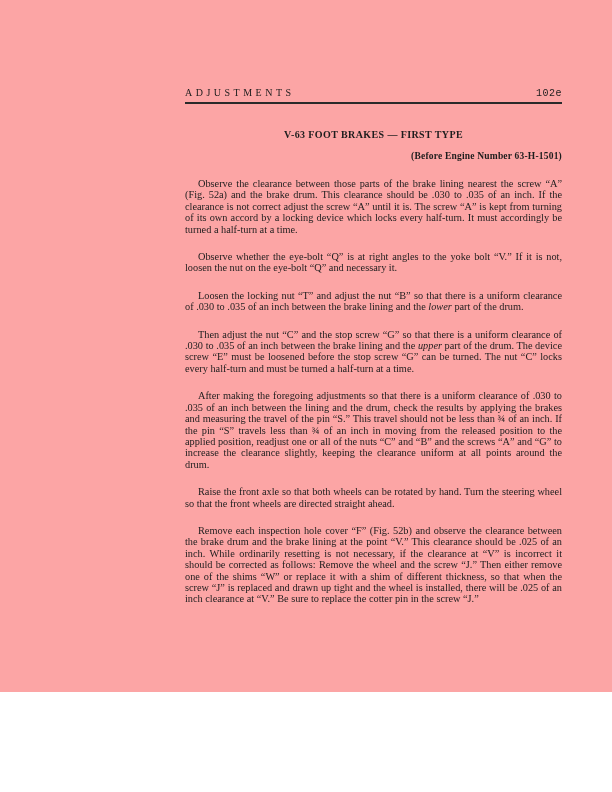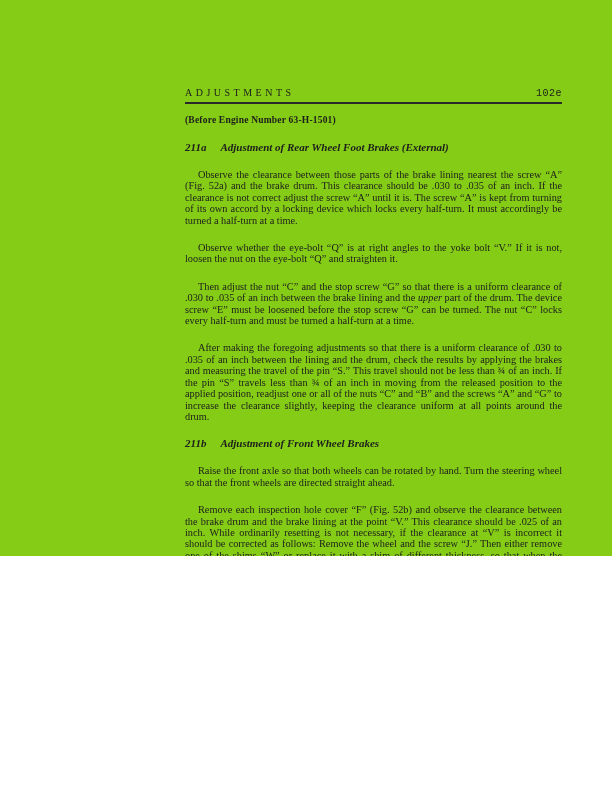--- a/index.html
+++ b/index.html
@@ -2,22 +2,22 @@
 <html><head>
 <meta charset="utf-8">
 <style>
   html, body {
     margin: 0;
     padding: 0;
     background: #ffffff;
   }
   .page {
     width: 612px;
-    height: 556px;
-    background: #84cc16;
+    height: 692px;
+    background: #fca5a5;
     position: relative;
     overflow: hidden;
     font-family: "Liberation Serif", "DejaVu Serif", serif;
     color: #1d1d1d;
   }
   .text-block {
     position: absolute;
     left: 185px;
     top: 87px;
     width: 377px;
@@ -44,21 +44,21 @@
   .doc-title {
     margin: 25px 0 0 0;
     text-align: center;
     font-size: 10px;
     font-weight: bold;
     letter-spacing: 0.4px;
     line-height: 11px;
   }
   .doc-subtitle {
     margin: 11px 0 0 0;
-    text-align: left;
+    text-align: right;
     font-size: 9.5px;
     font-weight: bold;
     letter-spacing: 0.2px;
     line-height: 11px;
   }
   .section-heading {
     margin: 15px 0 8px 0;
     font-size: 11px;
     font-weight: bold;
     font-style: italic;
@@ -87,36 +87,32 @@
 
 <div class="page">
   <div class="text-block">
 
     <div class="page-header">
       <span class="running-head">ADJUSTMENTS</span>
       <span class="page-number">102e</span>
     </div>
     <div class="header-rule"></div>
 
+    <h1 class="doc-title">V-63 FOOT BRAKES — FIRST TYPE</h1>
     <h2 class="doc-subtitle">(Before Engine Number 63-H-1501)</h2>
 
     <section>
-      <h3 class="section-heading">
-        <span class="section-number">211a</span><span class="section-title">Adjustment of Rear Wheel Foot Brakes (External)</span>
-      </h3>
       <p class="body-para"><span>Observe the clearance between those parts of the brake lining nearest the screw “A” (Fig. 52a) and the brake drum.  This clearance should be .030 to .035 of an inch.  If the clearance is not correct adjust the screw “A” until it is.  The screw “A” is kept from turning of its own accord by a locking device which locks every half-turn.  It must accordingly be turned a half-turn at a time.</span></p>
-      <p class="body-para"><span>Observe whether the eye-bolt “Q” is at right angles to the yoke bolt “V.”  If it is not, loosen the nut on the eye-bolt “Q” and straighten it.</span></p>
+      <p class="body-para"><span>Observe whether the eye-bolt “Q” is at right angles to the yoke bolt “V.”  If it is not, loosen the nut on the eye-bolt “Q” and necessary it.</span></p>
+      <p class="body-para"><span>Loosen the locking nut “T” and adjust the nut “B” so that there is a uniform clearance of .030 to .035 of an inch between the brake lining and the </span><i>lower</i><span> part of the drum.</span></p>
       <p class="body-para"><span>Then adjust the nut “C” and the stop screw “G” so that there is a uniform clearance of .030 to .035 of an inch between the brake lining and the </span><i>upper</i><span> part of the drum.  The device screw “E” must be loosened before the stop screw “G” can be turned.  The nut “C” locks every half-turn and must be turned a half-turn at a time.</span></p>
       <p class="body-para"><span>After making the foregoing adjustments so that there is a uniform clearance of .030 to .035 of an inch between the lining and the drum, check the results by applying the brakes and measuring the travel of the pin “S.”  This travel should not be less than ¾ of an inch.  If the pin “S” travels less than ¾ of an inch in moving from the released position to the applied position, readjust one or all of the nuts “C” and “B” and the screws “A” and “G” to increase the clearance slightly, keeping the clearance uniform at all points around the drum.</span></p>
     </section>
 
     <section>
-      <h3 class="section-heading">
-        <span class="section-number">211b</span><span class="section-title">Adjustment of Front Wheel Brakes</span>
-      </h3>
       <p class="body-para"><span>Raise the front axle so that both wheels can be rotated by hand.  Turn the steering wheel so that the front wheels are directed straight ahead.</span></p>
       <p class="body-para"><span>Remove each inspection hole cover “F” (Fig. 52b) and observe the clearance between the brake drum and the brake lining at the point “V.”  This clearance should be .025 of an inch.  While ordinarily resetting is not necessary, if the clearance at “V” is incorrect it should be corrected as follows:  Remove the wheel and the screw “J.”  Then either remove one of the shims “W” or replace it with a shim of different thickness, so that when the screw “J” is replaced and drawn up tight and the wheel is installed, there will be .025 of an inch clearance at “V.”  Be sure to replace the cotter pin in the screw “J.”</span></p>
     </section>
 
   </div>
 
   <div class="page-footer">Oct. 1925</div>
 </div>
 
 </body></html>

